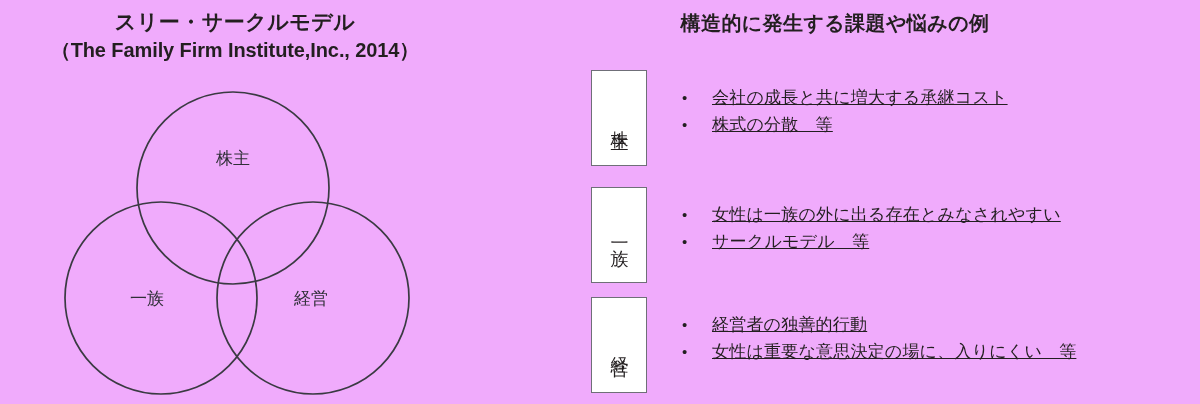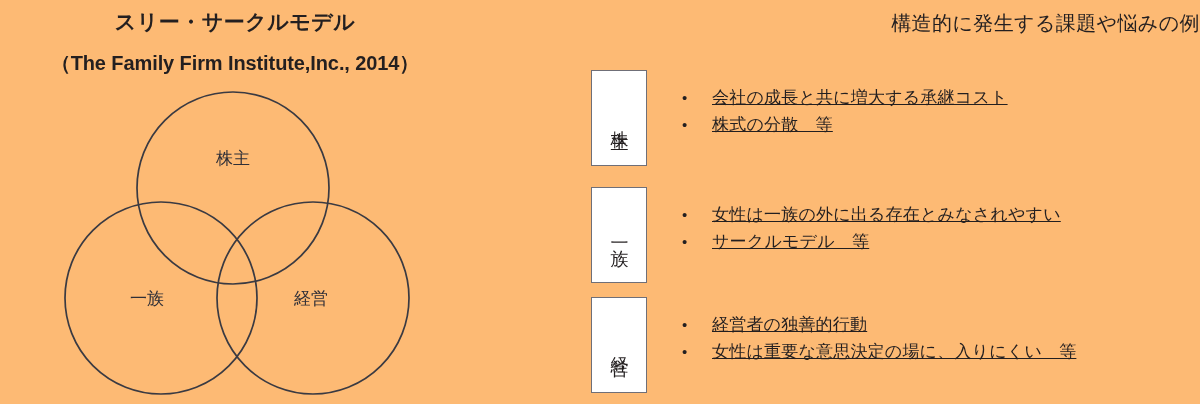--- a/index.html
+++ b/index.html
@@ -13,21 +13,21 @@
     height: 404px;
     overflow: hidden;
     font-family: "Liberation Sans", "DejaVu Sans", sans-serif;
     color: #2f2f37;
     -webkit-font-smoothing: antialiased;
   }
   #page {
     position: relative;
     width: 1200px;
     height: 404px;
-    background: #fdba74;
+    background: #f0abfc;
   }
 
   
   .left-panel {
     position: absolute;
     left: 0;
     top: 0;
     width: 470px;
     height: 404px;
   }
@@ -43,21 +43,21 @@
   }
   .left-title .line1 {
     display: block;
     font-size: 21px;
     letter-spacing: 0.5px;
   }
   .left-title .line2 {
     display: block;
     font-size: 20px;
     letter-spacing: -0.1px;
-    margin-top: 14px;
+    margin-top: 1px;
   }
 
   .venn {
     position: absolute;
     left: 40px;
     top: 78px;
     width: 400px;
     height: 326px;
   }
   .venn svg {
@@ -75,23 +75,23 @@
     left: 470px;
     top: 0;
     width: 730px;
     height: 404px;
   }
   .right-title {
     position: absolute;
     left: 0;
     top: 10px;
     width: 730px;
-    text-align: right;
+    text-align: center;
     font-size: 20px;
-    font-weight: normal;
+    font-weight: bold;
     color: #231f20;
     letter-spacing: 0.4px;
   }
 
   .issue-rows {
     position: absolute;
     left: 0;
     top: 0;
     width: 730px;
     height: 404px;

